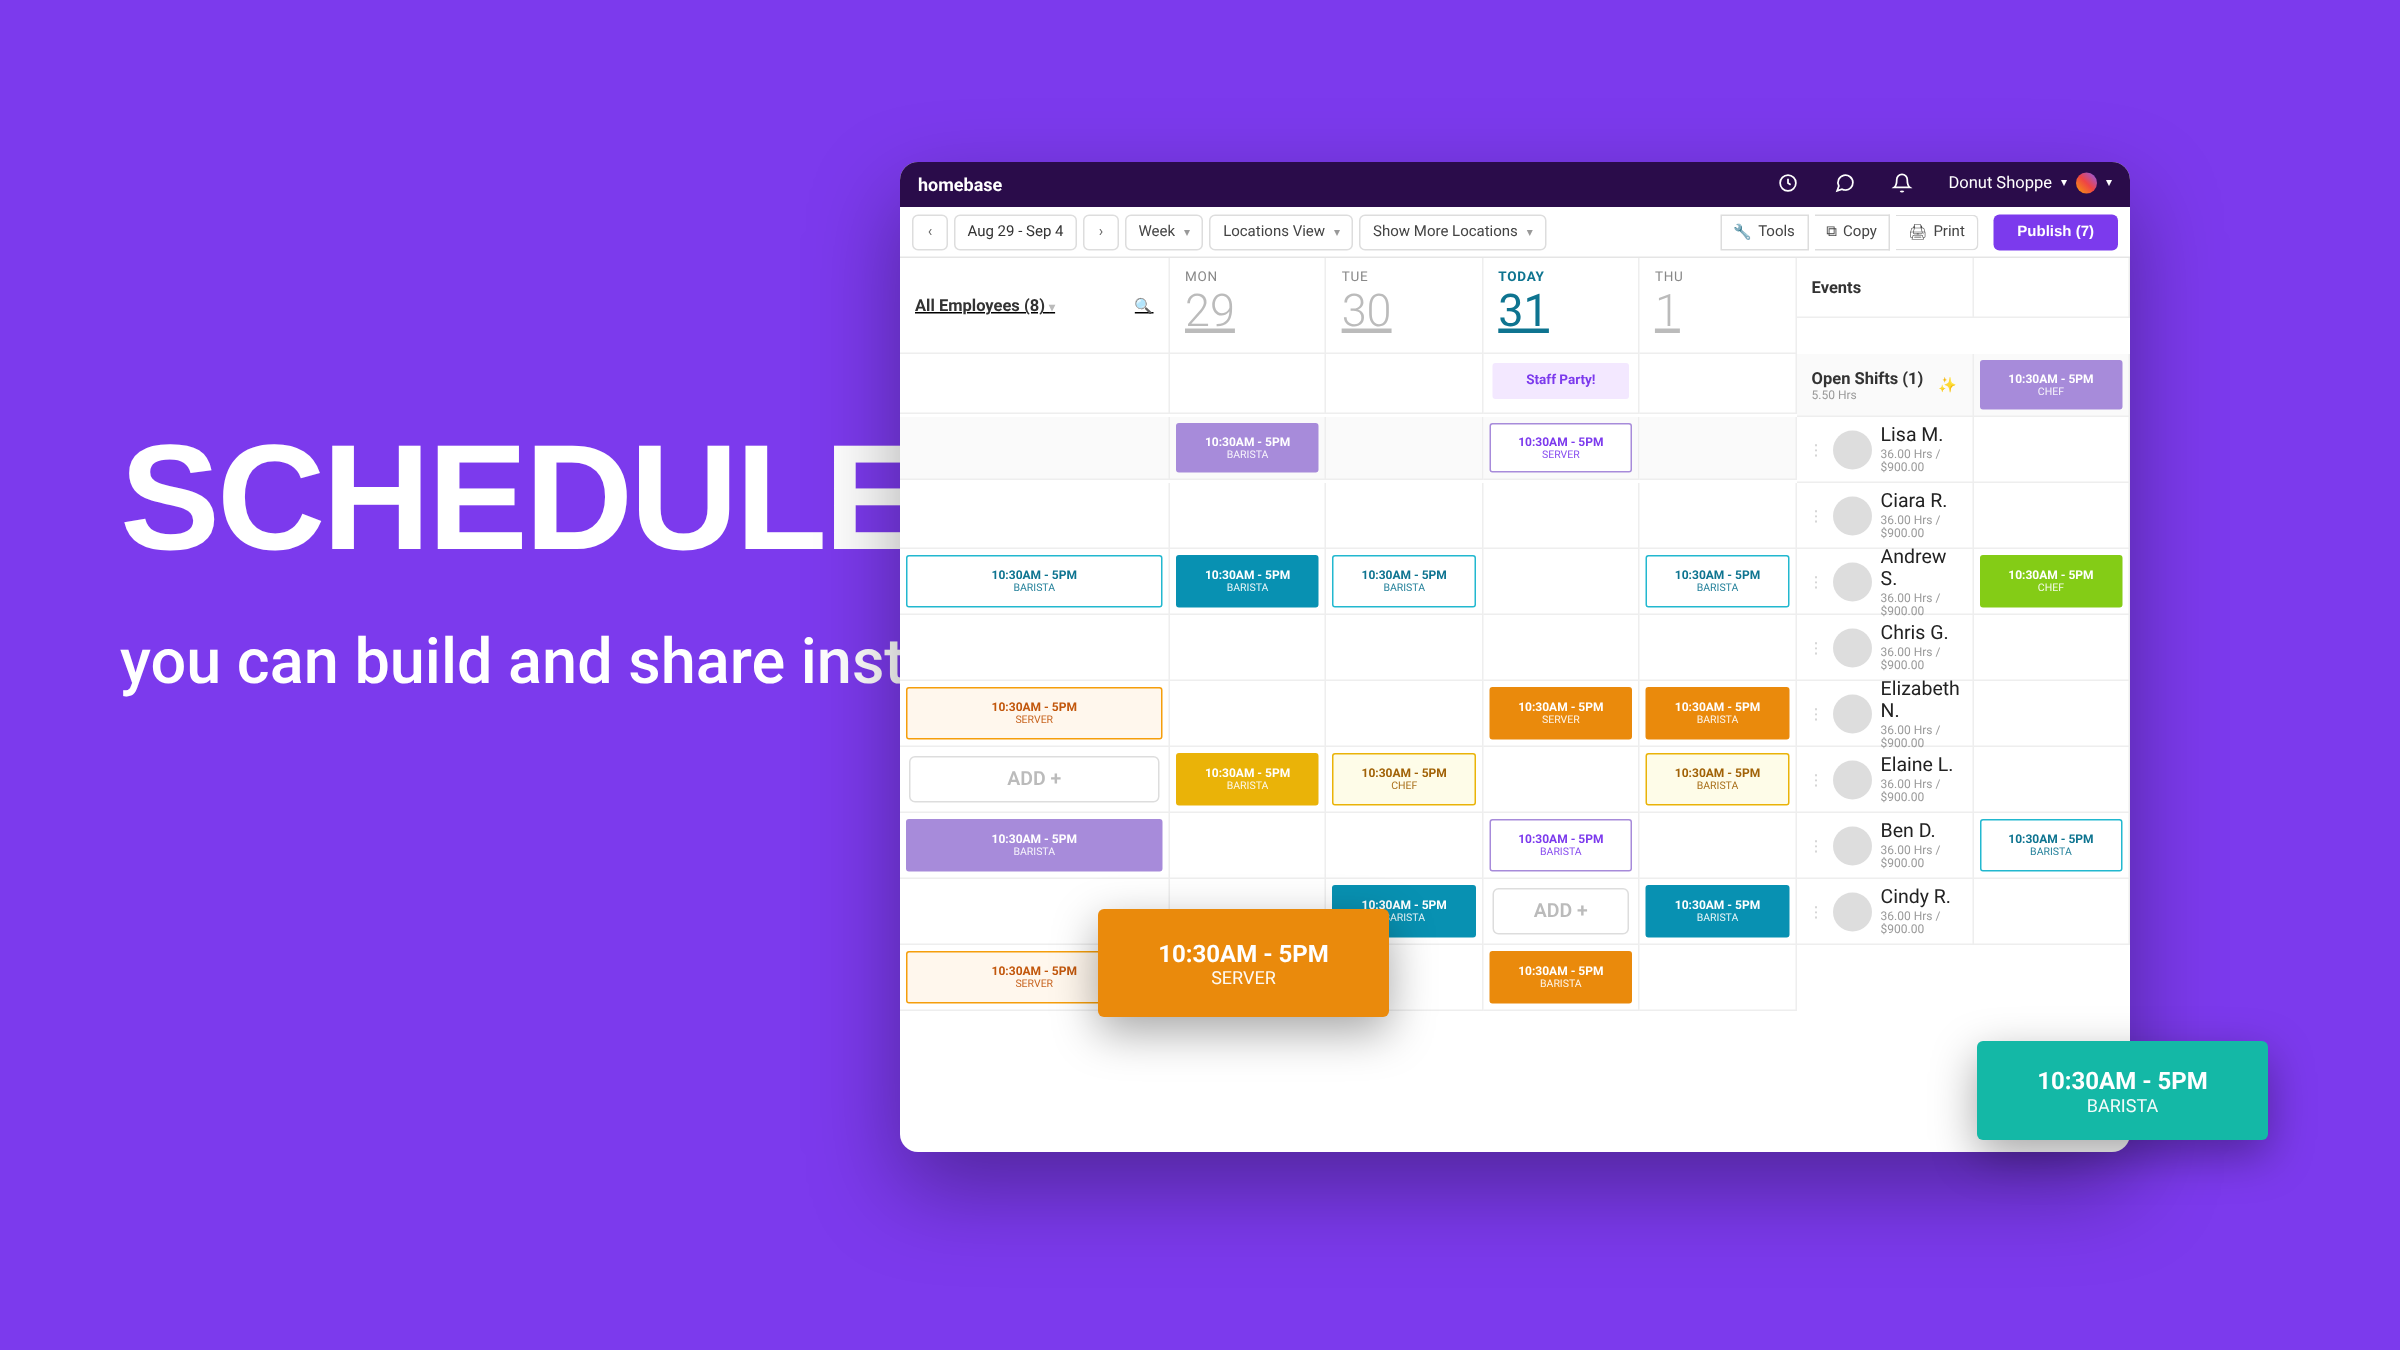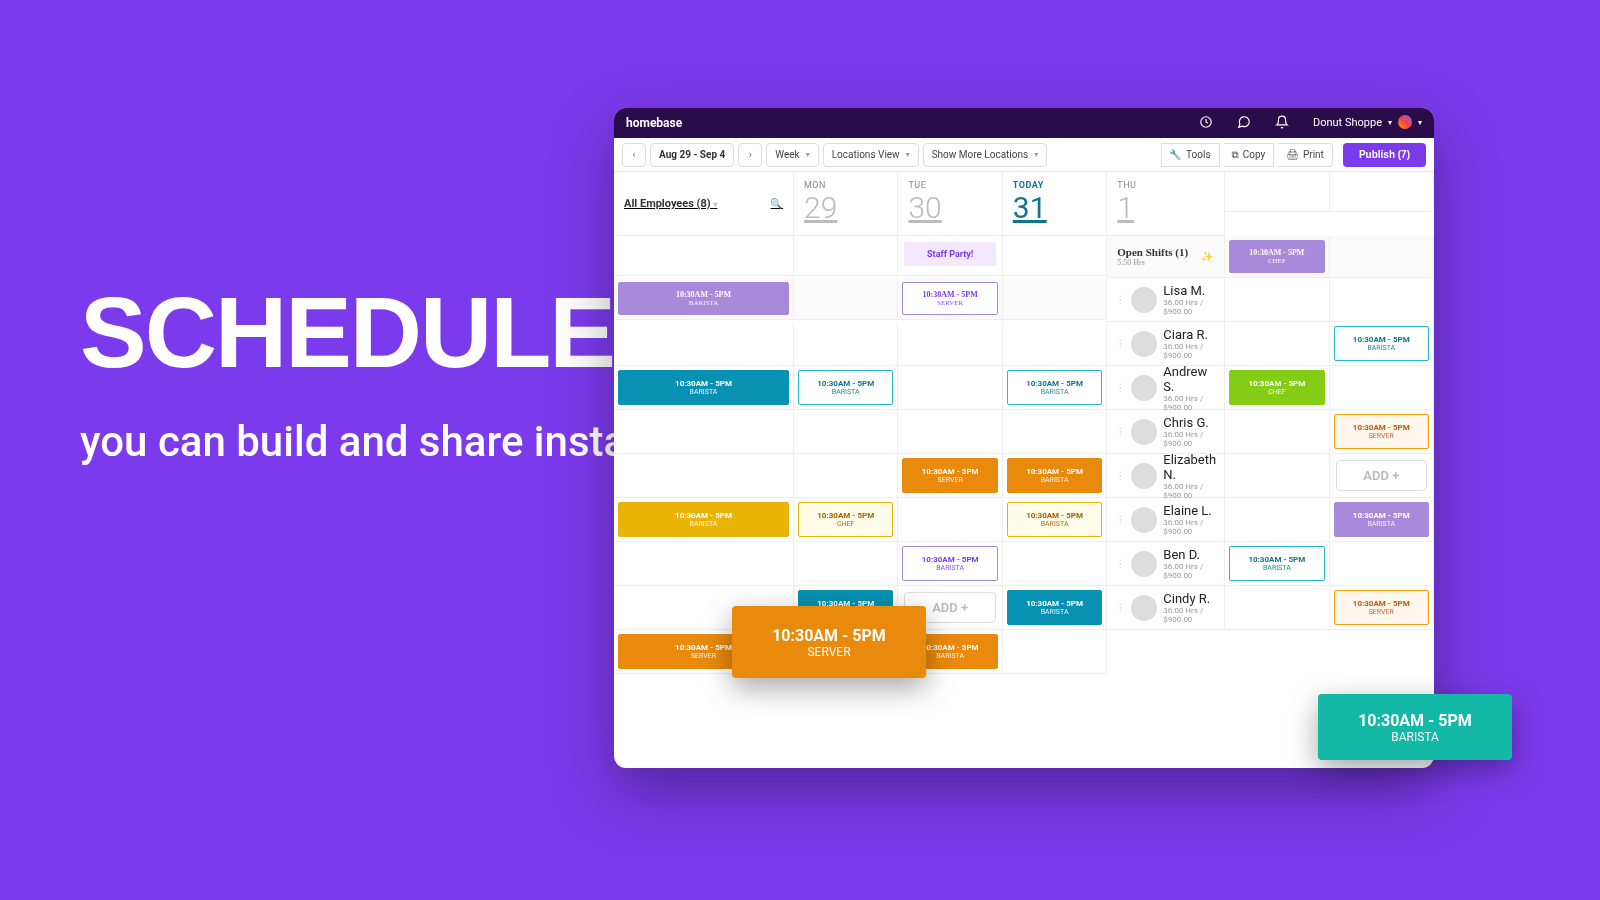--- a/index.html
+++ b/index.html
@@ -2,34 +2,34 @@
 <html><head>
 <meta charset="utf-8">
 <style>
   * { box-sizing: border-box; margin: 0; padding: 0; }
   body { font-family: -apple-system, BlinkMacSystemFont, "Segoe UI", Roboto, Helvetica, Arial, sans-serif; background: #7c3aed; width: 1600px; height: 900px; overflow: hidden; position: relative; }
 
   .hero { position: absolute; left: 80px; top: 290px; color: #fff; }
   .hero-title { font-size: 100px; font-weight: 900; letter-spacing: -2px; line-height: 0.85; font-family: Impact, "Arial Black", sans-serif; text-transform: uppercase; }
   .hero-sub { font-size: 42px; font-weight: 500; margin-top: 40px; line-height: 1.3; }
 
-  .app { position: absolute; top: 108px; left: 614px; width: 820px; height: 660px; background: #fff; border-radius: 12px; overflow: hidden; box-shadow: 0 24px 60px rgba(0,0,0,0.35); font-size: 10px; }
+  .app { position: absolute; top: 108px; left: 600px; width: 820px; height: 660px; background: #fff; border-radius: 12px; overflow: hidden; box-shadow: 0 24px 60px rgba(0,0,0,0.35); font-size: 10px; }
 
   
   .titlebar { background: #2a0c4a; color: #fff; height: 30px; display: flex; align-items: center; padding: 0 12px; justify-content: space-between; }
   .titlebar .brand { font-weight: 700; font-size: 12px; }
   .titlebar .right { display: flex; align-items: flex-start; gap: 24px; }
   .titlebar .right svg { width: 14px; height: 14px; }
   .acct { display: flex; align-items: center; gap: 6px; font-size: 11px; }
   .acct .av { width: 14px; height: 14px; border-radius: 50%; background: linear-gradient(45deg,#f59e0b,#ef4444,#8b5cf6); }
 
   
   .toolbar { height: 34px; border-bottom: 1px solid #e5e5e5; display: flex; align-items: center; padding: 0 8px; gap: 4px; }
   .navbtn { width: 24px; height: 24px; border: 1px solid #ddd; border-radius: 4px; display: flex; align-items: center; justify-content: center; color: #666; cursor: pointer; }
-  .rangebox { height: 24px; border: 1px solid #ddd; border-radius: 4px; padding: 0 8px; display: flex; align-items: center; font-size: 10px; font-weight: 700; color: #333; }
+  .rangebox { height: 24px; border: 1px solid #ddd; border-radius: 4px; padding: 0 8px; display: flex; align-items: center; font-size: 10px; font-weight: 400; color: #333; }
   .drop { height: 24px; border: 1px solid #ddd; border-radius: 4px; padding: 0 8px; display: flex; align-items: center; gap: 6px; font-size: 10px; color: #444; cursor: pointer; }
   .drop::after { content: "▾"; color: #999; font-size: 8px; }
   .spacer { flex: 1; }
   .tbtn { height: 24px; border: 1px solid #ddd; padding: 0 8px; display: flex; align-items: center; gap: 4px; font-size: 10px; color: #444; cursor: pointer; border-radius: 0; }
   .tbtn:first-of-type { border-radius: 4px 0 0 4px; }
   .tbtn + .tbtn { border-left: none; }
   .tbtn.last { border-radius: 0 4px 4px 0; }
   .publish { height: 24px; background: #7c3aed; color: #fff; border: none; border-radius: 4px; padding: 0 16px; font-size: 10px; font-weight: 600; cursor: pointer; margin-left: 6px; }
 
   
@@ -49,21 +49,21 @@
   .evrow.side { padding: 0 10px; display: flex; align-items: center; font-size: 11px; font-weight: 700; color: #333; }
   .evchip { margin: 6px; height: 24px; background: #f3e8ff; color: #7c3aed; display: flex; align-items: center; justify-content: center; font-size: 9px; font-weight: 700; border-radius: 2px; }
 
   .row { height: 44px; }
   .row.side { padding: 4px 8px; display: flex; align-items: center; gap: 6px; }
   .row.side .drag { color: #ccc; font-size: 10px; cursor: grab; }
   .row.side .av { width: 26px; height: 26px; border-radius: 50%; background: #ddd; background-size: cover; flex-shrink: 0; }
   .row.side .nm { font-size: 13px; color: #222; font-weight: 400; }
   .row.side .meta { font-size: 8px; color: #999; }
 
-  .openrow { height: 42px; background: #fafafa; font-family: Liberation Serif, serif; }
+  .openrow { height: 42px; background: #fafafa; }
   .openrow.side { padding: 6px 10px; display: flex; align-items: center; justify-content: space-between; }
   .openrow.side .ttl { font-size: 11px; font-weight: 700; color: #333; }
   .openrow.side .hrs { font-size: 8px; color: #999; }
 
   .shift { position: absolute; top: 4px; left: 4px; right: 4px; bottom: 4px; border-radius: 2px; display: flex; flex-direction: column; align-items: center; justify-content: center; font-size: 8px; line-height: 1.2; cursor: pointer; }
   .shift .t { font-weight: 700; }
   .shift .r { font-size: 7px; opacity: 0.9; }
 
   .addbtn { position: absolute; top: 6px; left: 6px; right: 6px; bottom: 6px; border: 1px solid #ddd; border-radius: 4px; display: flex; align-items: center; justify-content: center; color: #bbb; font-size: 13px; font-weight: 600; background: #fff; cursor: pointer; }
 
@@ -152,20 +152,21 @@
         <div class="dnum">30</div>
       </div>
       <div class="cell head today">
         <div class="dow">TODAY</div>
         <div class="dnum">31</div>
       </div>
       <div class="cell head">
         <div class="dow">THU</div>
         <div class="dnum">1</div>
       </div>
+      <div class="cell evrow side">Events</div>
       <div class="cell evrow"></div>
       <div class="cell evrow"></div>
       <div class="cell evrow"></div>
       <div class="cell evrow"></div>
       <div class="cell evrow">
         <div class="evchip">Staff Party!</div>
       </div>
       <div class="cell evrow"></div>
       <div class="cell openrow side">
         <div>

